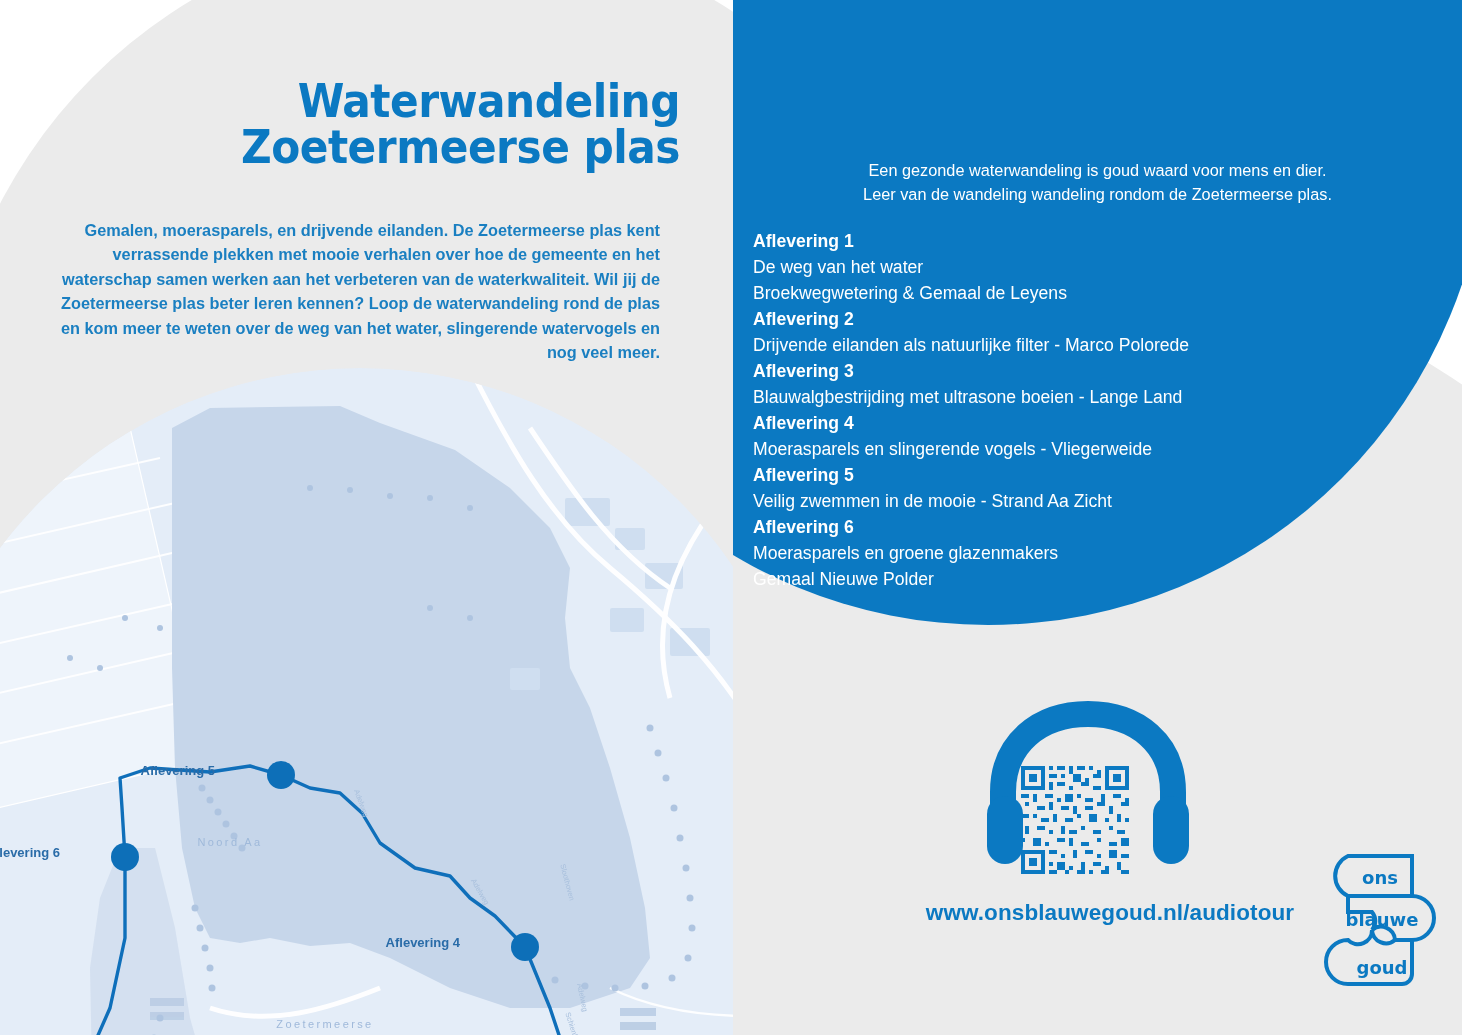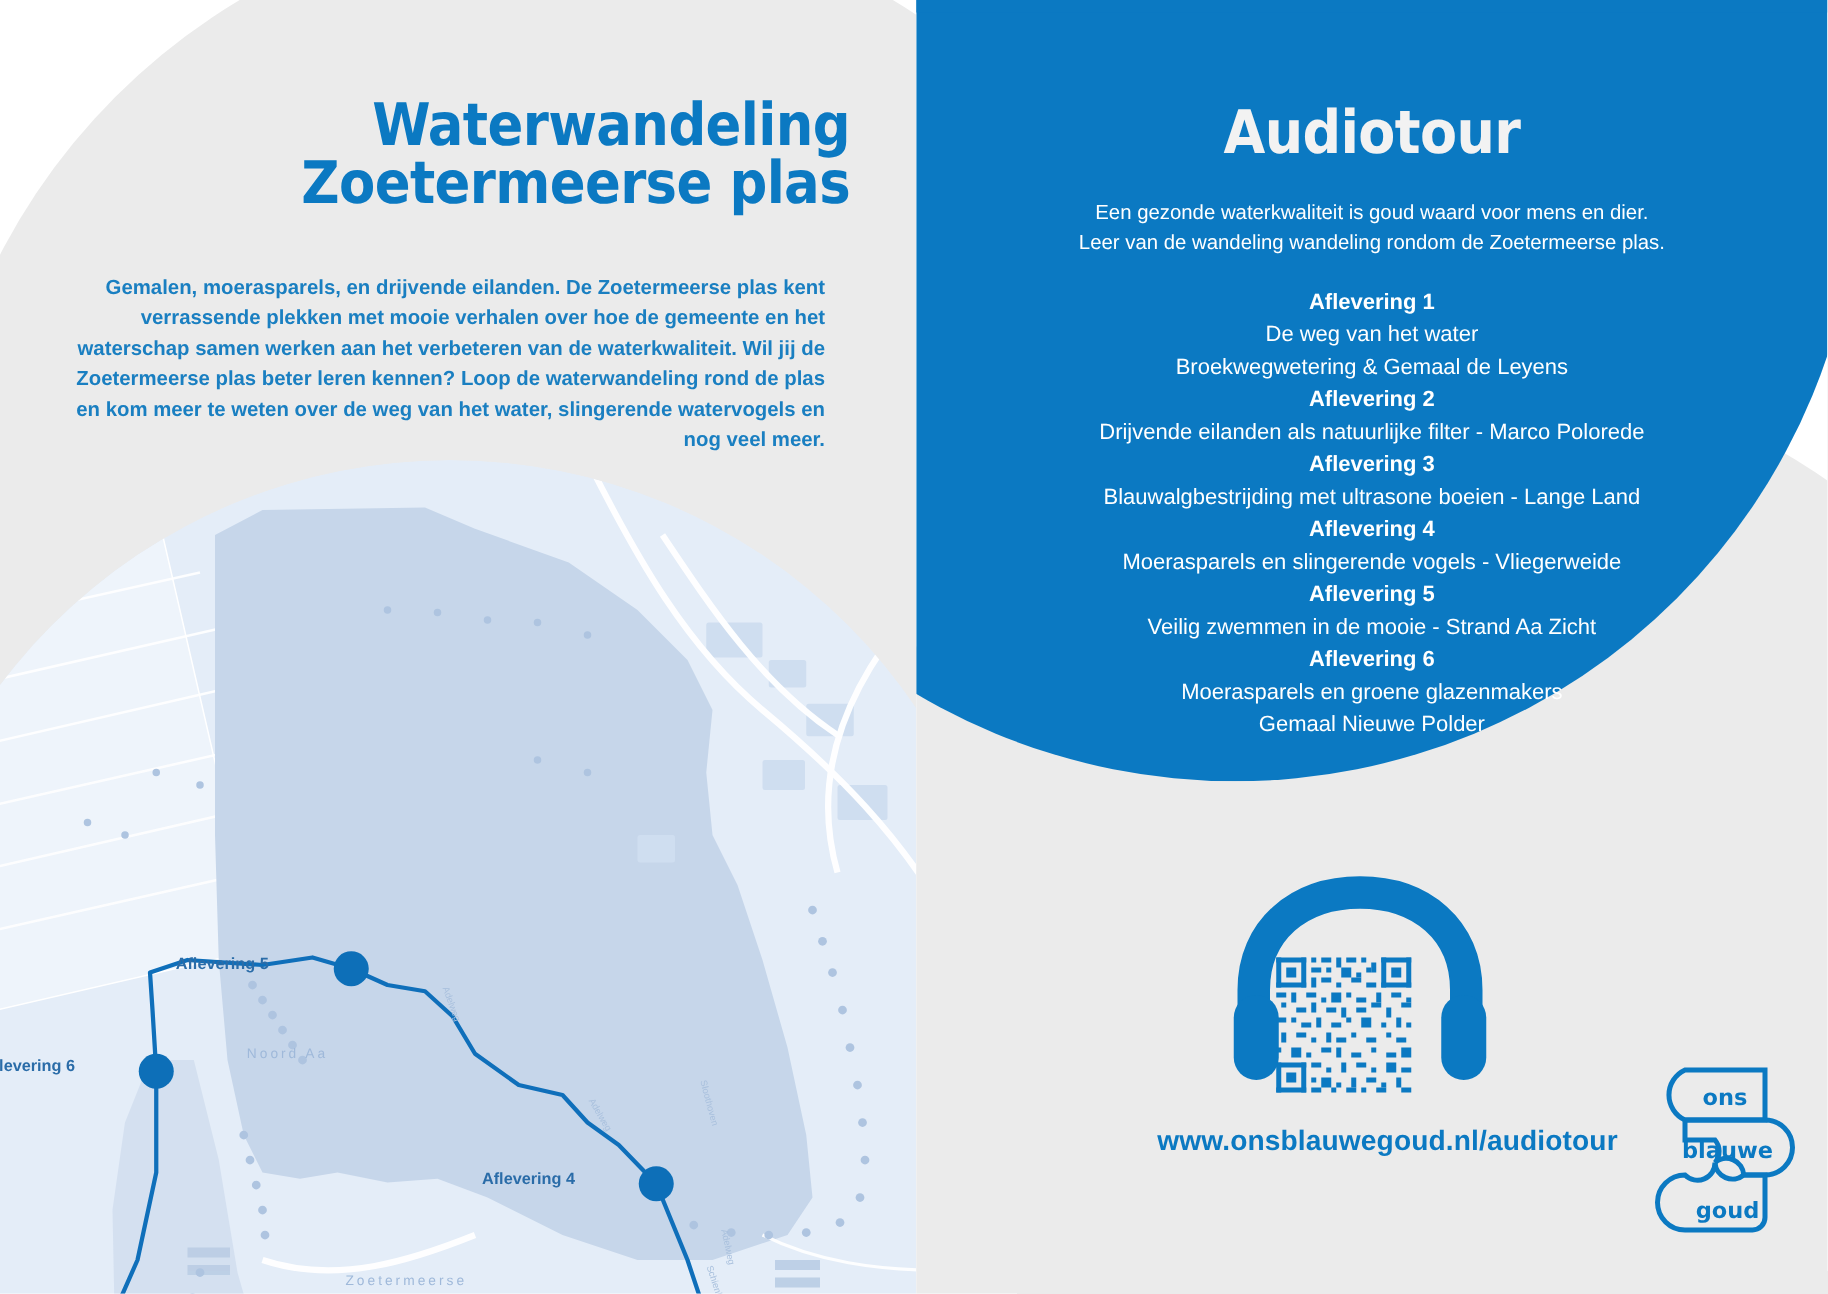--- a/index.html
+++ b/index.html
@@ -52,21 +52,21 @@
   .audio-title{
     position:absolute;left:0;top:82px;width:729px;text-align:center;
     color:#f2f2f2;font-weight:700;font-size:48px;line-height:1;
     font-family:"DejaVu Sans", sans-serif;font-stretch:condensed;letter-spacing:-0.5px;
   }
   .audio-sub{
     position:absolute;left:60px;top:159px;width:609px;text-align:center;
     color:#ffffff;font-size:16.3px;line-height:1.46;font-weight:500;
   }
   .episodes{
-    position:absolute;left:20px;top:228px;width:689px;text-align:center;
+    position:absolute;left:20px;top:228px;width:689px;text-align:left;
     color:#ffffff;font-size:17.6px;line-height:1.48;font-weight:500;
   }
   .episodes .ep-num{font-weight:700;}
 
   
   .audio-badge{position:absolute;left:985px;top:700px;width:250px;height:190px;}
   .url-text{
     position:absolute;left:850px;top:900px;width:520px;text-align:center;
     color:#0b79c2;font-size:22.5px;font-weight:600;letter-spacing:0.1px;
   }
@@ -333,24 +333,23 @@
   </div>
 
   <div class="right-panel">
     <div class="right-grey-circle"></div>
 
     <div class="blue-shape">
       <div class="fill"></div>
     </div>
     <div class="blue-top-rect"></div>
 
-    <div class="audio-title">Audiotour</div>
 
     <div class="audio-sub">
-      <div>Een gezonde waterkwaliteit is goud waard voor mens en dier.</div>
+      <div>Een gezonde waterwandeling is goud waard voor mens en dier.</div>
       <div>Leer van de wandeling wandeling rondom de Zoetermeerse plas.</div>
     </div>
 
     <div class="episodes" id="episode-list">
         <div class="ep-num">Aflevering 1</div>
         <div>De weg van het water</div>
         <div>Broekwegwetering &amp; Gemaal de Leyens</div>
         <div class="ep-num">Aflevering 2</div>
         <div>Drijvende eilanden als natuurlijke filter - Marco Polorede</div>
         <div class="ep-num">Aflevering 3</div>

